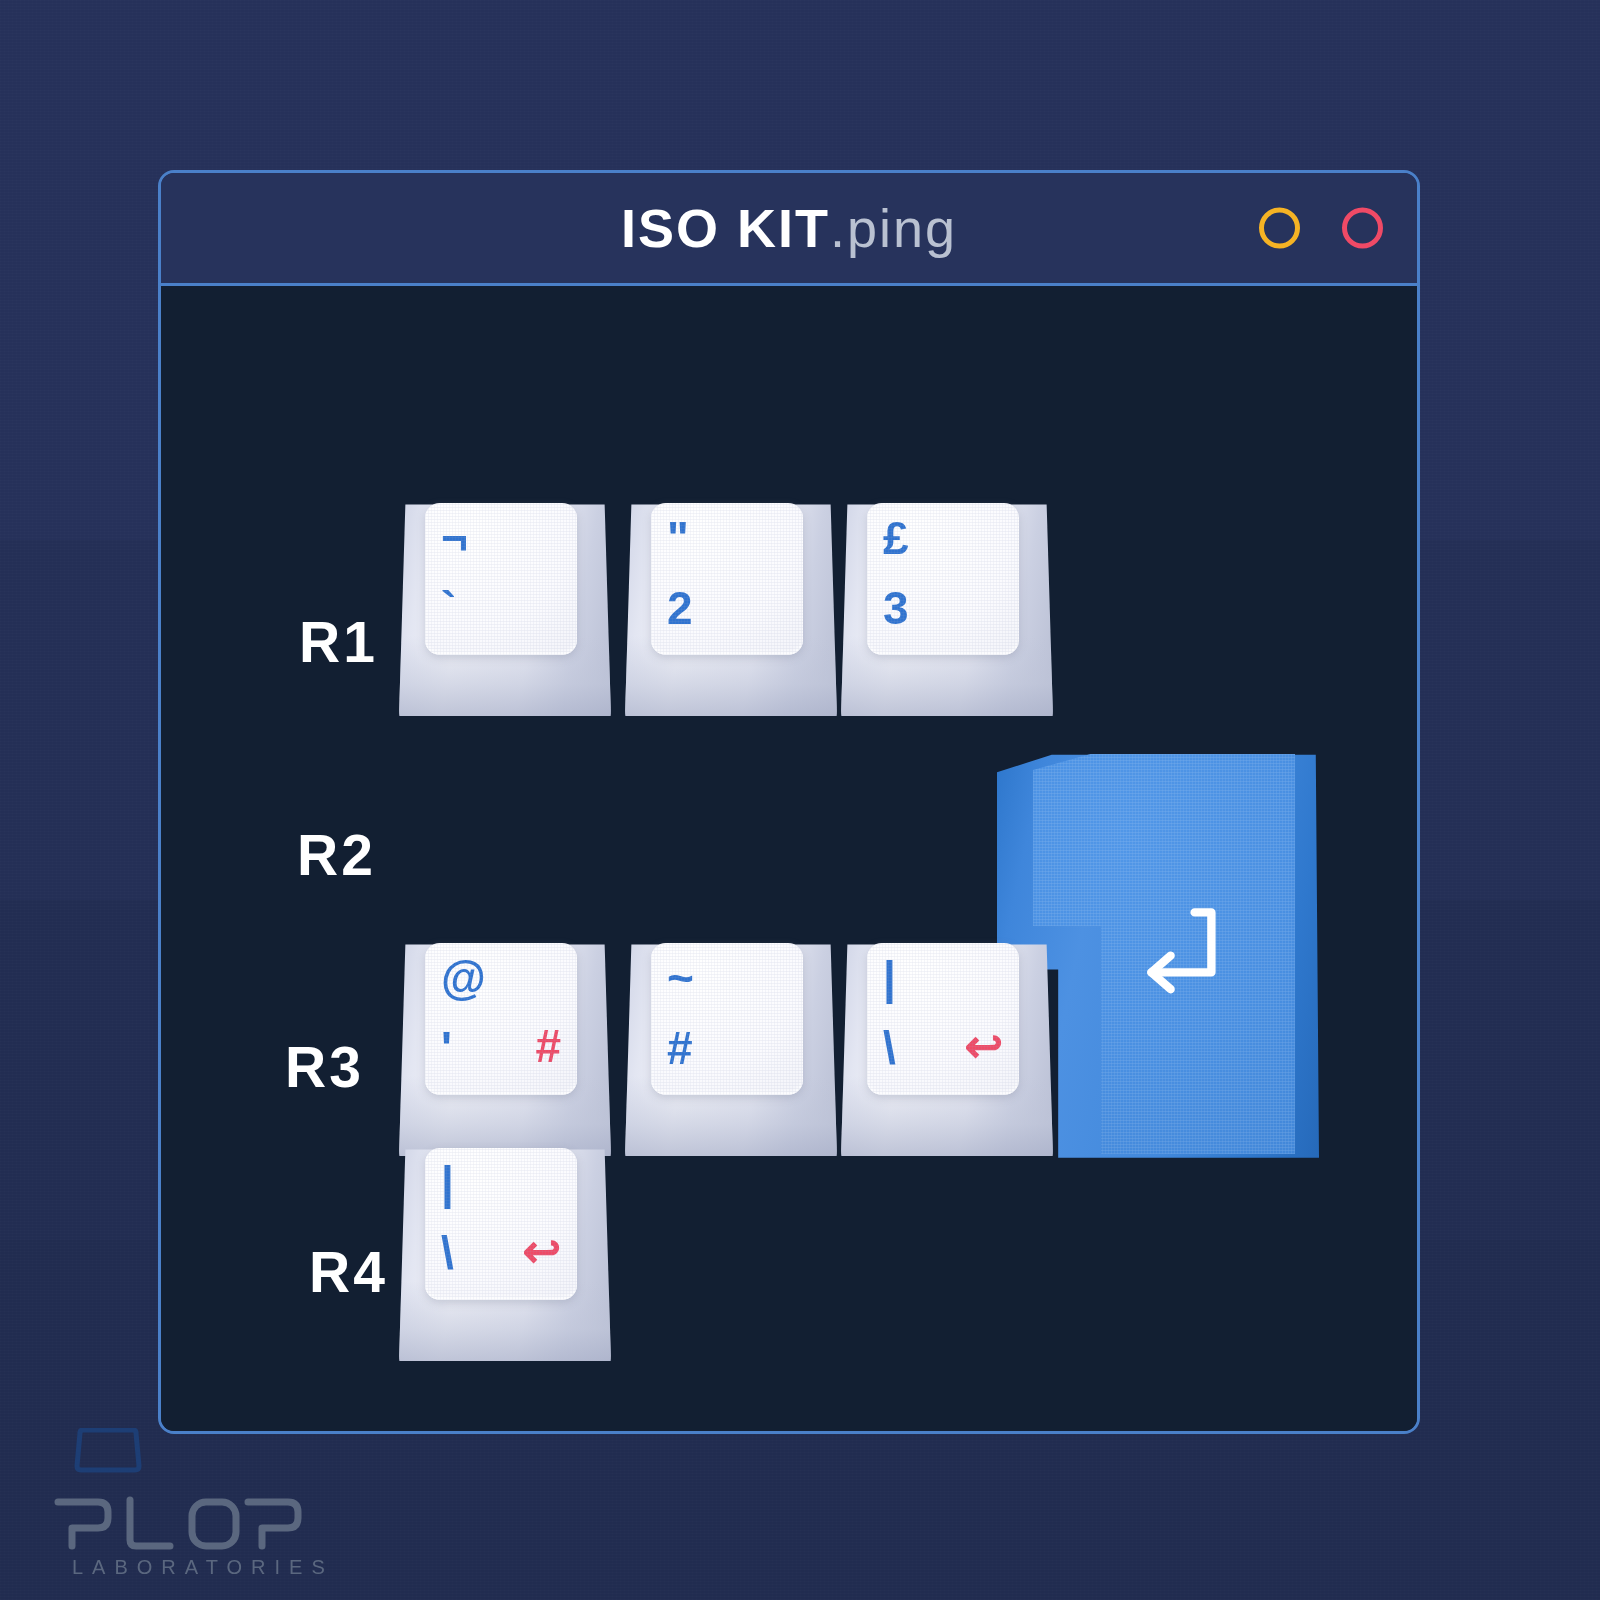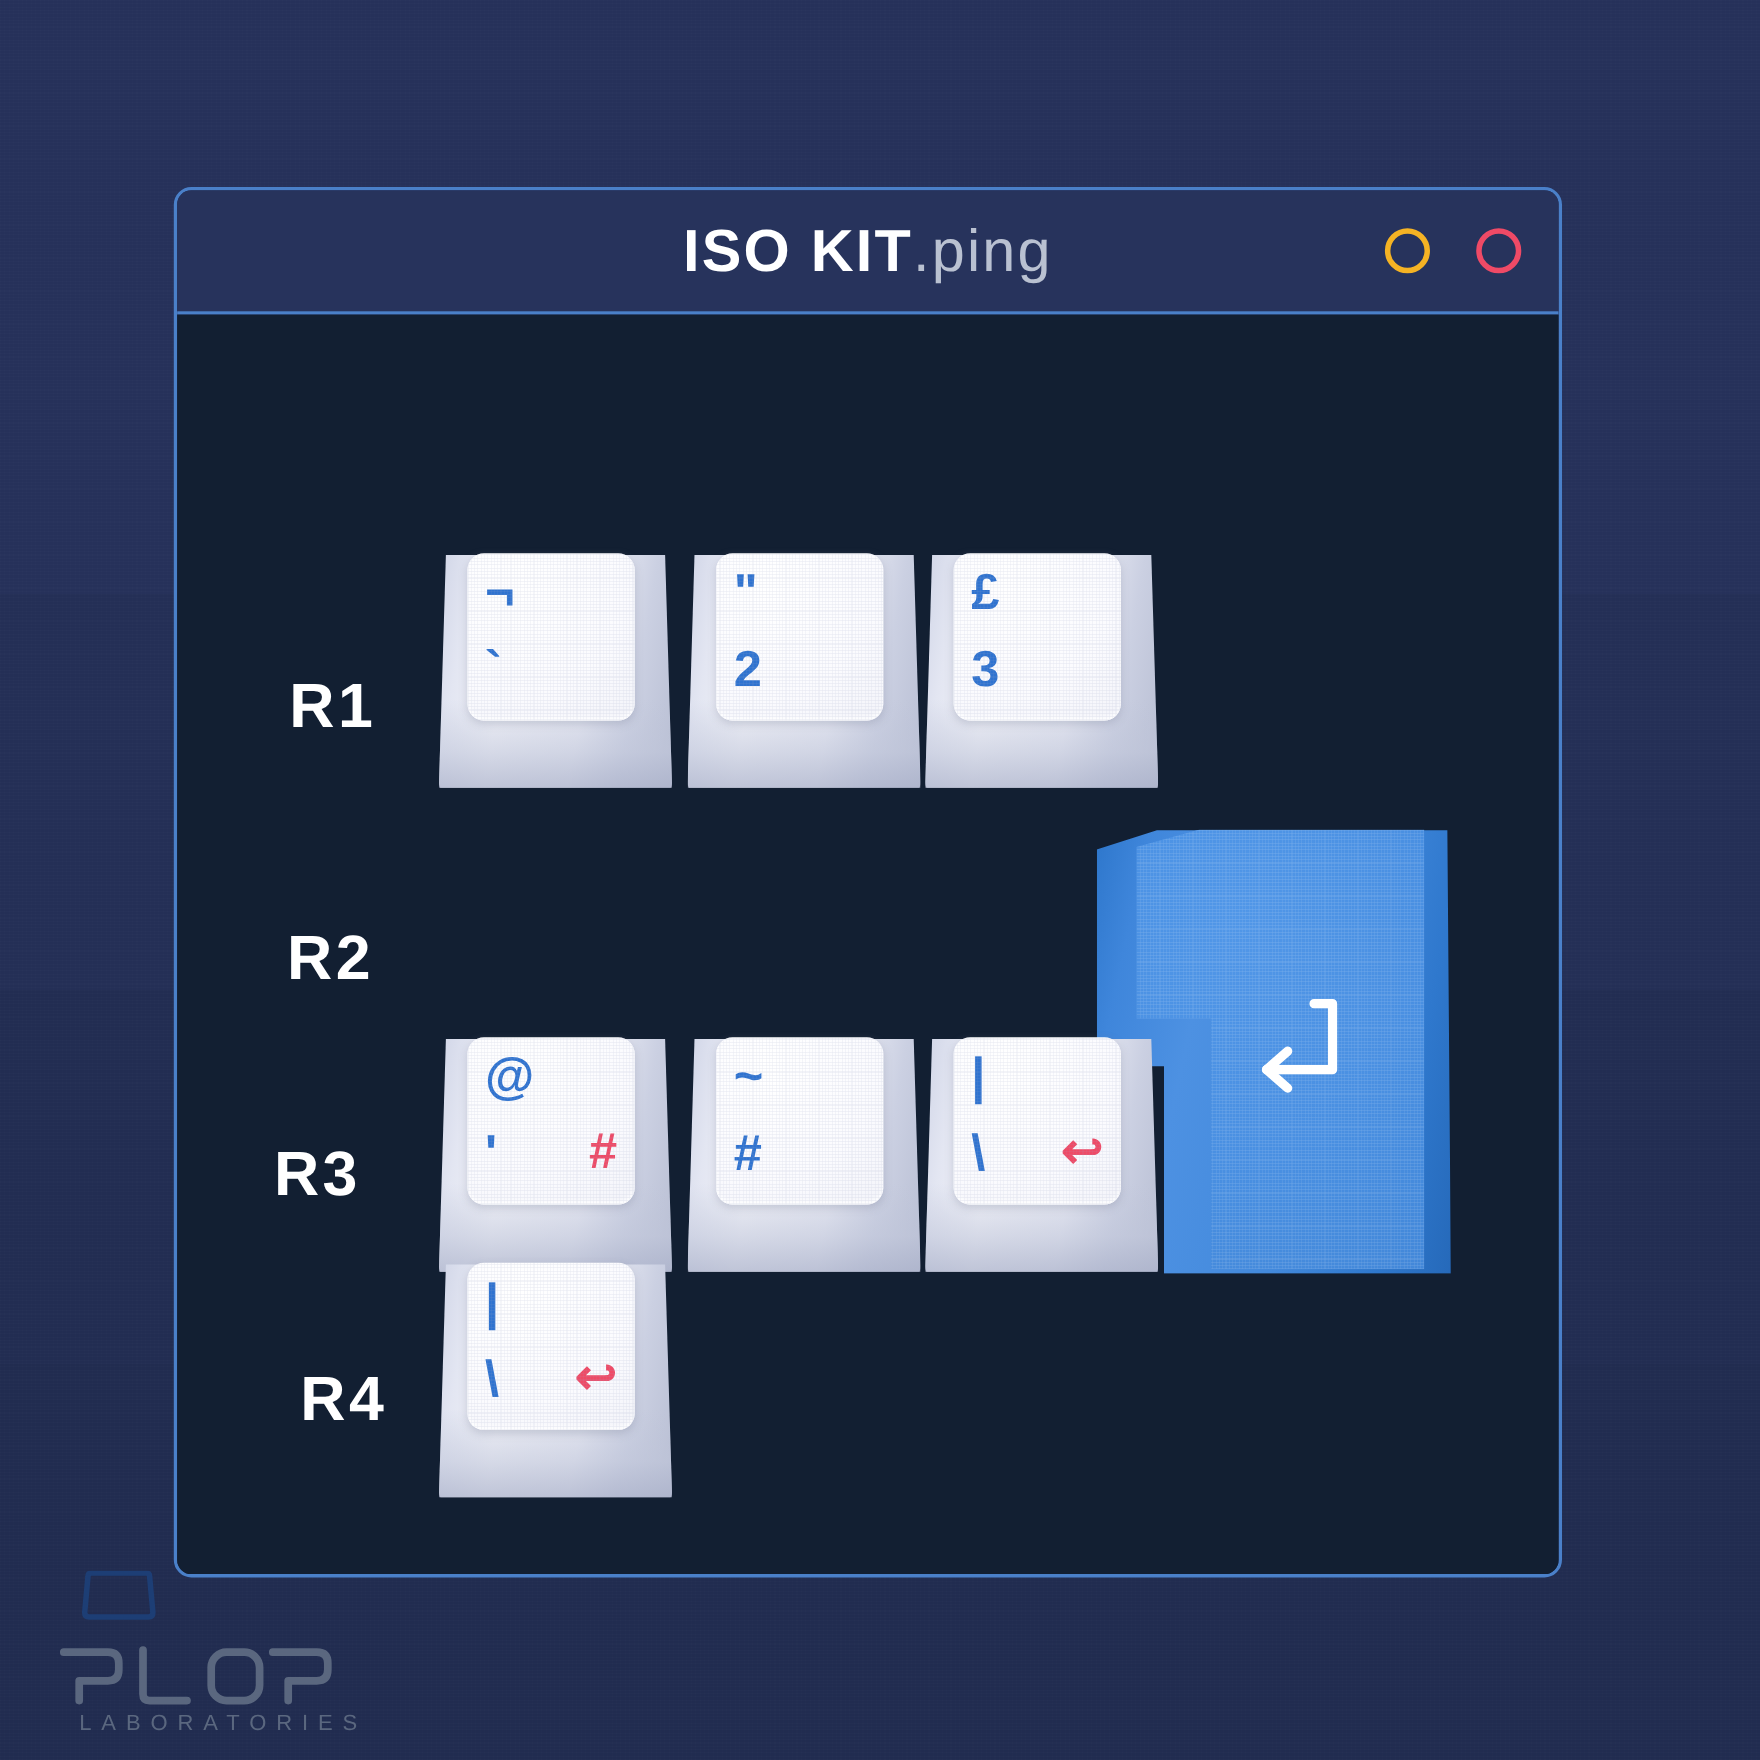--- a/index.html
+++ b/index.html
@@ -93,20 +93,21 @@
   }
 
   
   .row-label {
     position: absolute;
     color: #ffffff;
     font-size: 57px;
     font-weight: 700;
     letter-spacing: 3px;
     user-select: none;
+    margin-left: 36px;
   }
 
   
   .cap {
     position: absolute;
     width: 212px;
     height: 230px;
   }
   
   .cap .skirt {
@@ -257,21 +258,21 @@
       </div>
       <div id="window-controls">
         <div class="wc yellow"></div>
         <div class="wc red"></div>
       </div>
     </div>
 
     <div id="body">
 
       <div class="row-label" style="left:102px; top:323px;">R1</div>
-      <div class="row-label" style="left:100px; top:552px;">R2</div>
+      <div class="row-label" style="left:100px; top:536px;">R2</div>
       <div class="row-label" style="left:88px; top:748px;">R3</div>
       <div class="row-label" style="left:112px; top:953px;">R4</div>
 
       <div class="cap" style="left:238px; top:207px;">
         <div class="skirt"></div>
         <div class="top">
           <span class="legend lg-tl blue">¬</span>
           <span class="legend lg-bl blue">`</span>
         </div>
       </div>

